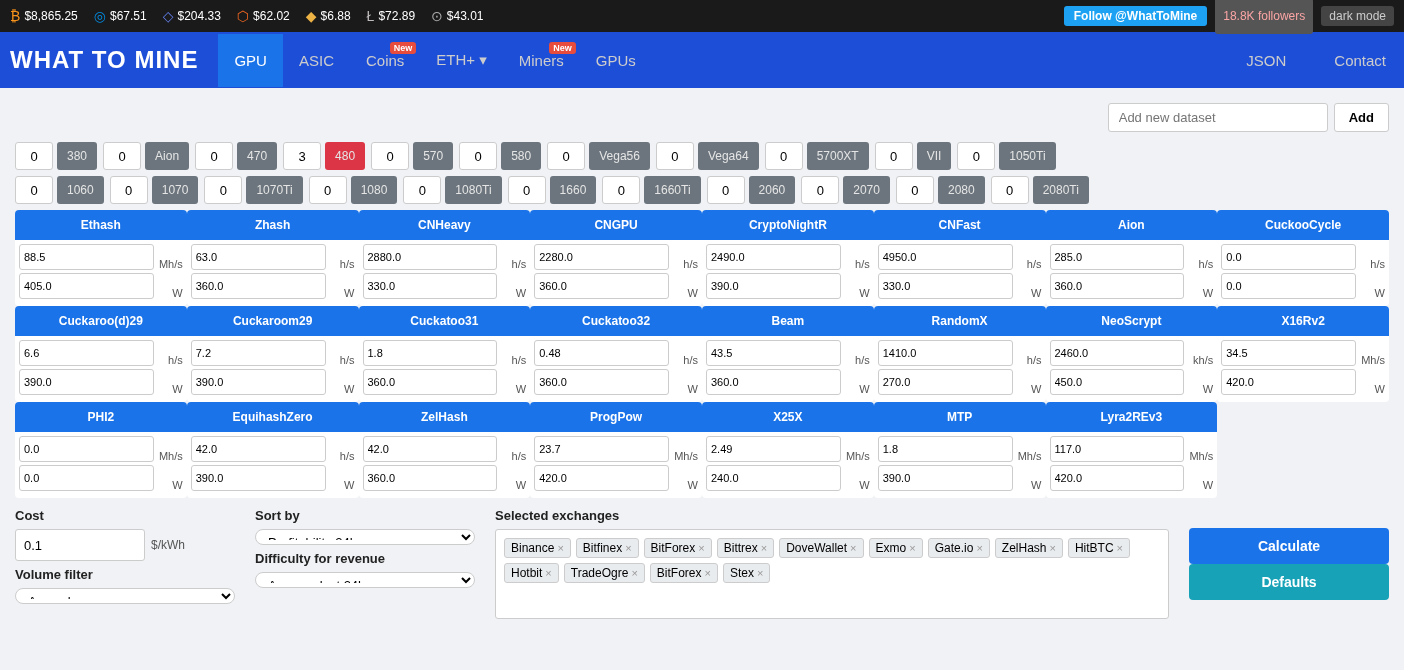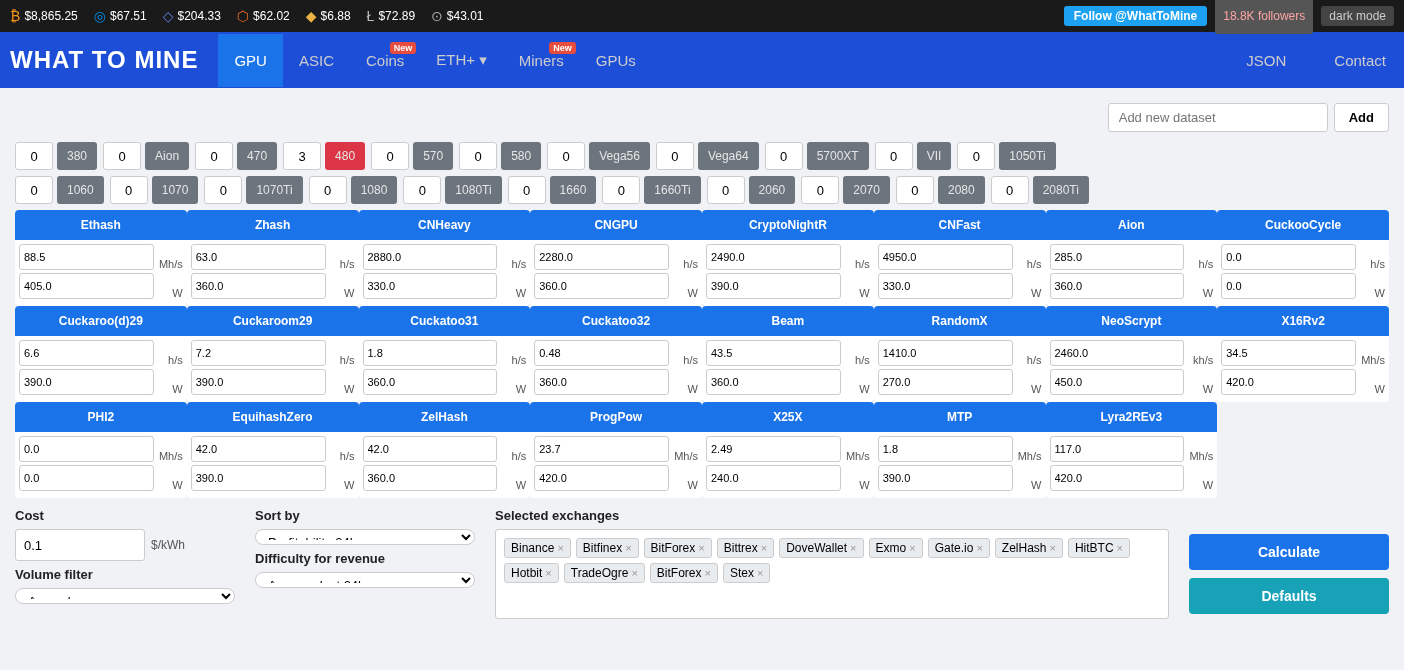--- a/index.html
+++ b/index.html
@@ -276,22 +276,21 @@
       gap: 3px;
     }
     .exchange-tag .remove-x {
       cursor: pointer;
       color: #999;
       font-size: 11px;
     }
     .action-col {
       display: flex;
       flex-direction: column;
-      gap: 8px;
-      justify-content: center;
+      justify-content: flex-start;
       padding-top: 20px;
     }
     .calc-btn {
       background: #1a73e8;
       color: #fff;
       border: none;
       padding: 10px 40px;
       border-radius: 4px;
       cursor: pointer;
       font-size: 14px;

